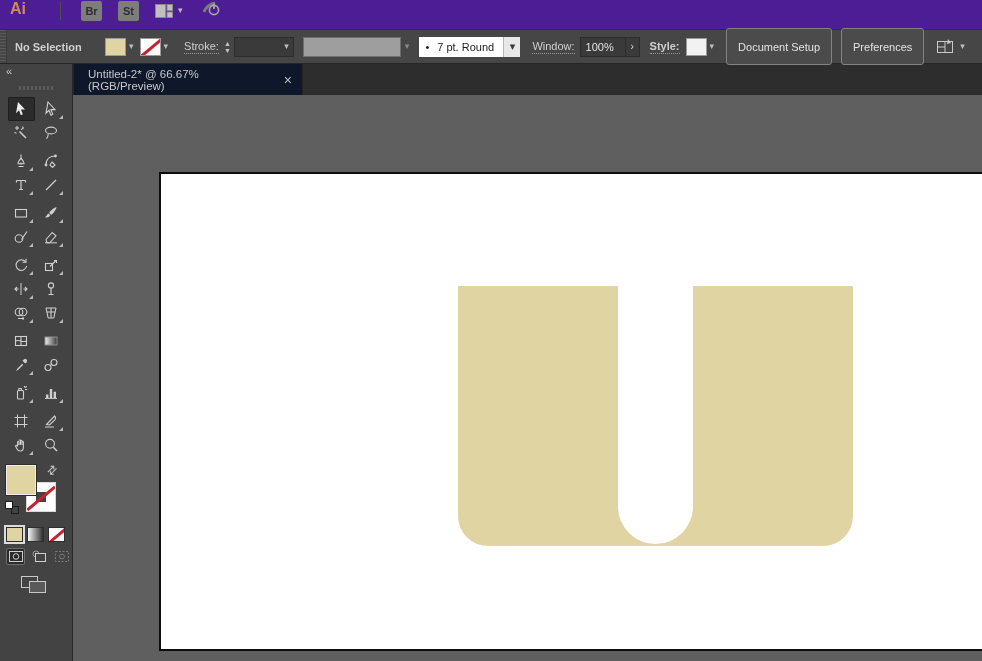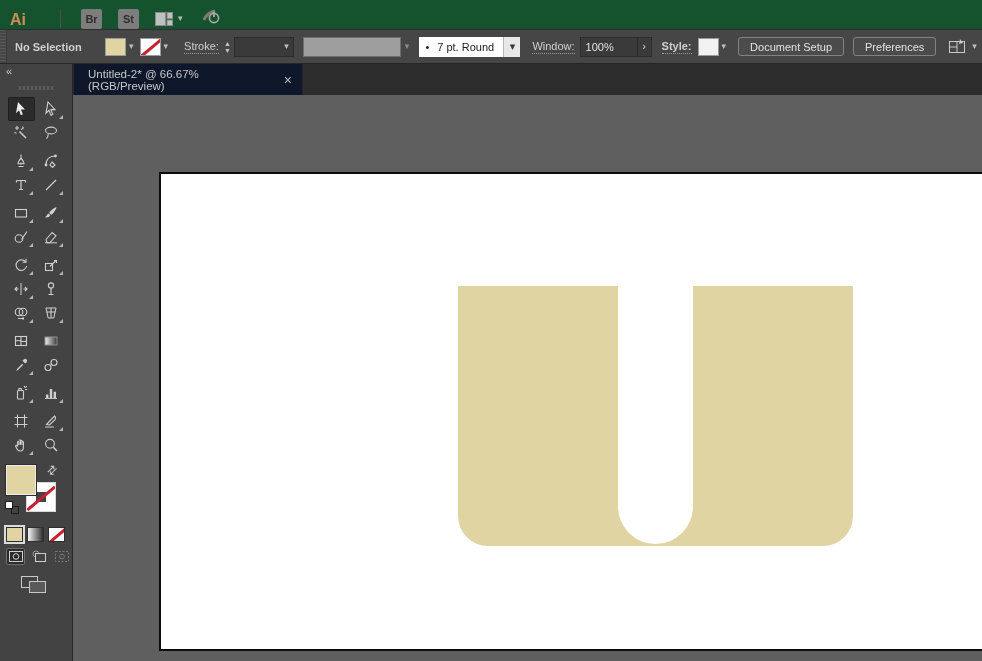--- a/index.html
+++ b/index.html
@@ -3,21 +3,21 @@
 <meta charset="utf-8">
 <style>
   * { margin:0; padding:0; box-sizing:border-box; }
   html,body { background:#222; }
   .app {
     width:982px; height:661px; position:relative; overflow:hidden;
     font-family:"Liberation Sans", sans-serif; background:#3a3a3a;
     color:#d6d6d6; font-size:12px; user-select:none;
   }
   
-  .menubar { height:29px; display:flex; align-items:flex-end; background:#14532d; }
+  .menubar { height:29px; display:flex; align-items:flex-start; background:#4c1d95; }
   .ai-logo { color:#cf8a58; font-weight:bold; font-size:16px; padding:0 14px 0 10px; }
   .menus { display:flex; align-items:center; gap:23px; }
   .menu-item { color:#d8d8d8; font-size:12.5px; cursor:default; }
   .menubar-right { display:flex; align-items:center; margin-left:20px; gap:10px; }
   .vsep { width:1px; height:18px; background:#4e4e4e; margin-right:4px; }
   .appbar-btn {
     width:21px; height:20px; background:#7d7d7d; color:#2e2e2e; border:none;
     font-weight:bold; font-size:11px; border-radius:2px; line-height:20px; text-align:center;margin-left:6px;
   }
   .ws-group { display:flex; align-items:center; gap:5px; margin-left:6px; }
@@ -40,26 +40,26 @@
   .stepper { display:flex; flex-direction:column; gap:2px; margin:0 3px 0 5px; font-size:7px; color:#c5c5c5; line-height:5px; }
   .dd-dark { width:60px; height:20px; background:#3a3a3a; border:1px solid #2c2c2c;
     display:flex; align-items:center; justify-content:flex-end; padding:0 4px; }
   .dd-disabled { width:98px; height:20px; background:#9e9e9e; border:1px solid #6f6f6f; margin-left:9px; }
   .dd-disabled-chev { margin-left:4px; color:#8a8a8a; }
   .brush-dd { display:flex; margin-left:10px; height:20px; }
   .brush-field { width:84px; background:#fff; color:#1d1d1d; display:flex; align-items:center;
     gap:8px; padding:0 6px; font-size:11px; }
   .brush-chev-box { width:17px; background:#e8e8e8; border-left:1px solid #b5b5b5;
     display:flex; align-items:center; justify-content:center; color:#3a3a3a; }
-  .opacity-field { width:58px; height:20px; background:#3a3a3a; border:1px solid #2c2c2c;
+  .opacity-field { width:46px; height:20px; background:#3a3a3a; border:1px solid #2c2c2c;
     color:#e3e3e3; display:flex; align-items:center; padding:0 5px; margin-left:5px; }
   .fly-btn { width:14px; height:20px; background:#3a3a3a; border:1px solid #2c2c2c; border-left:none;
     color:#dcdcdc; display:flex; align-items:center; justify-content:center; font-size:10px; }
   .cb-btn {
-    height:19px; padding:0 11px; margin-left:9px; background:#4b4b4b; color:#e3e3e3;
+    height:37px; padding:0 11px; margin-left:9px; background:#4b4b4b; color:#e3e3e3;
     border:1px solid #838383; border-radius:3px; font-size:11px;
     font-family:"Liberation Sans",sans-serif;
   }
   .ml16 { margin-left:16px; } .ml10 { margin-left:10px;font-weight:bold; } .ml6 { margin-left:6px; } .ml12 { margin-left:12px; }
   
   .tabrow { height:31px; background:#2d2d2d; display:flex; }
   .collapse-strip { width:73px; background:#434343; border-right:1px solid #282828; position:relative; }
   .collapse-btn { position:absolute; left:6px; top:1px; color:#c9c9c9; font-size:11px; }
   .panel-grip { position:absolute; left:50%; transform:translateX(-50%); bottom:5px; width:34px; height:4px;
     background:repeating-linear-gradient(to right,#5d5d5d 0 2px,transparent 2px 4px); }

